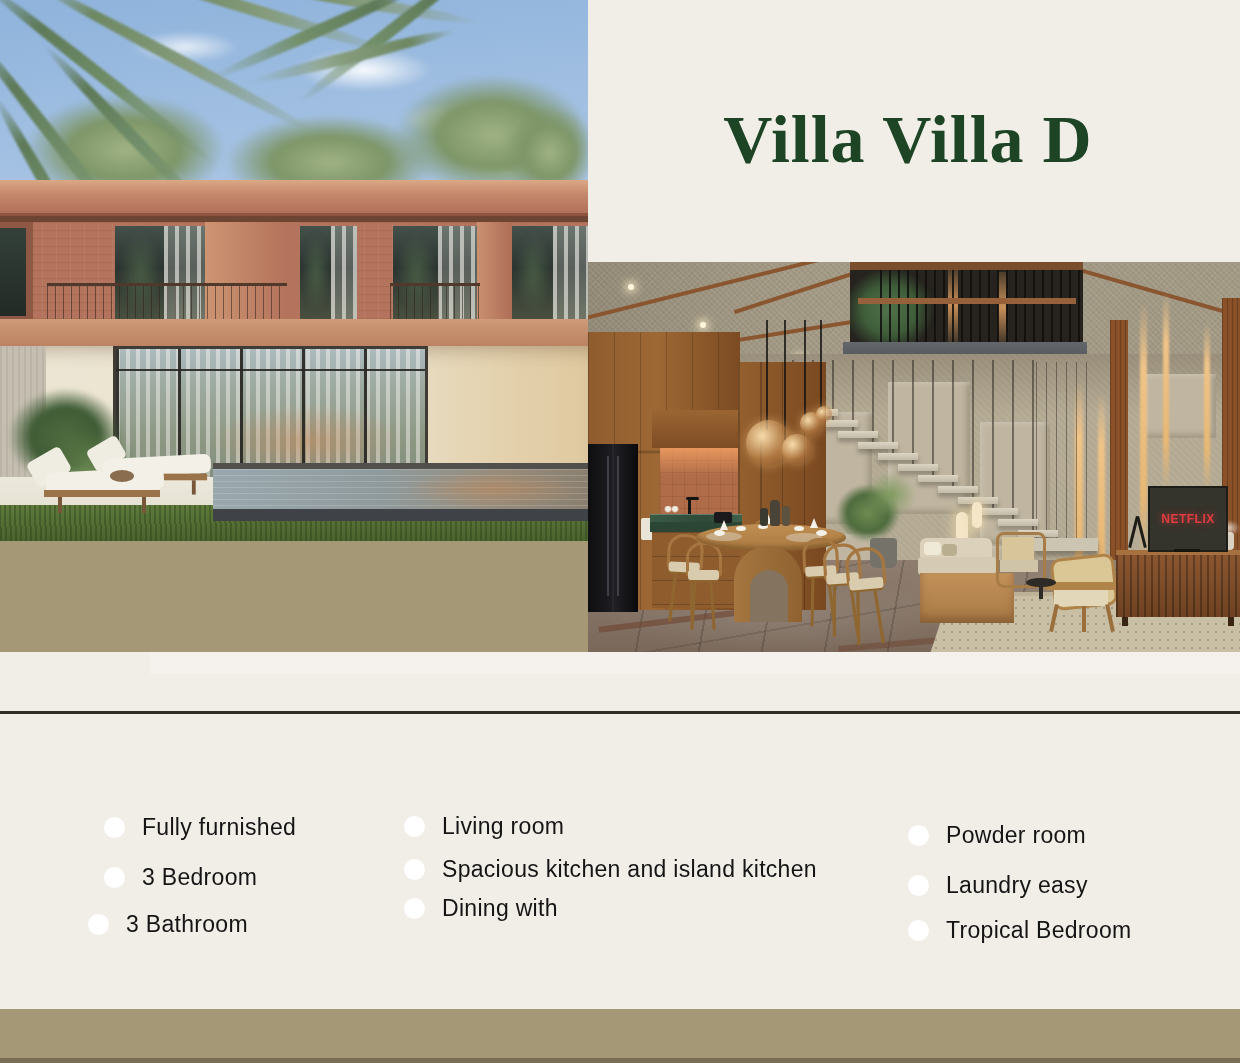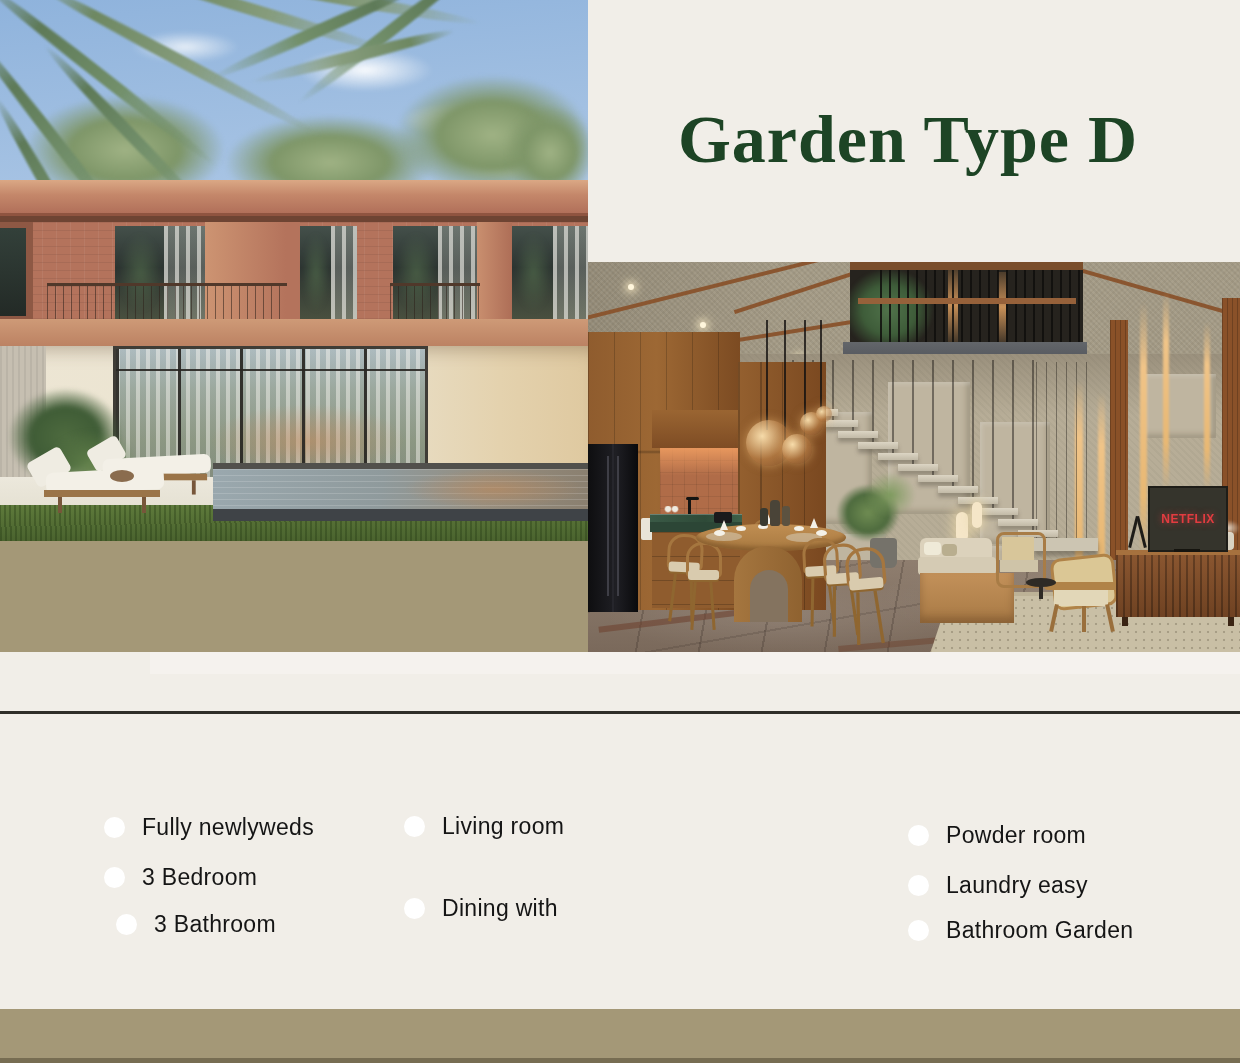--- a/index.html
+++ b/index.html
@@ -138,21 +138,21 @@
       <i style="left:28px;top:42px;width:116px;height:7px;background:#9A7448"></i>
       <i style="left:42px;top:49px;width:4px;height:16px;background:#77563A"></i>
       <i style="left:126px;top:49px;width:4px;height:16px;background:#77563A"></i>
     </div>
     <i style="position:absolute;left:110px;top:470px;width:24px;height:12px;background:#8A6C4E;border-radius:50%"></i>
   </div>
 
   <div class="ab" style="left:0;top:541px;width:588px;height:111px;background:#A49877"></div>
 
   <div class="ab titlewrap">
-    <h1>Garden Type D</h1>
+    <h1>Villa Villa D</h1>
   </div>
 
   <div class="ab interior">
     <i style="left:0;top:0;width:652px;height:112px;background-color:#A49B86;background-image:repeating-linear-gradient(45deg,rgba(0,0,0,.05) 0 2px,rgba(0,0,0,0) 2px 4px),repeating-linear-gradient(-45deg,rgba(255,255,255,.05) 0 2px,rgba(0,0,0,0) 2px 4px),linear-gradient(90deg,rgba(60,50,40,.15),rgba(0,0,0,0) 30%)"></i>
     <i class="batten" style="left:-40px;top:26px;width:300px;transform:rotate(-14deg)"></i>
     <i class="batten" style="left:-20px;top:76px;width:340px;transform:rotate(-9deg)"></i>
     <i class="batten" style="left:140px;top:8px;width:260px;transform:rotate(-18deg)"></i>
     <i class="batten" style="left:240px;top:102px;width:420px;transform:rotate(-3deg)"></i>
     <i class="batten" style="left:490px;top:40px;width:240px;transform:rotate(16deg)"></i>
     <i class="spot" style="left:40px;top:22px"></i>
@@ -350,50 +350,54 @@
       </div>
   </div>
 
   <div class="ab" style="left:150px;top:652px;width:1090px;height:22px;background:rgba(255,255,255,.28)"></div>
 
   <div class="ab" style="left:0;top:711px;width:1240px;height:3px;background:#2F2E29"></div>
 
 
   <div class="ab fitem" style="left:104px;top:815px">
       <span class="bullet"></span>
-      <span class="flabel">Fully newlyweds</span>
+      <span class="flabel">Fully furnished</span>
     </div>
   <div class="ab fitem" style="left:104px;top:865px">
       <span class="bullet"></span>
       <span class="flabel">3 Bedroom</span>
     </div>
-  <div class="ab fitem" style="left:116px;top:912px">
+  <div class="ab fitem" style="left:88px;top:912px">
       <span class="bullet"></span>
       <span class="flabel">3 Bathroom</span>
     </div>
 
   <div class="ab fitem" style="left:404px;top:814px">
       <span class="bullet"></span>
       <span class="flabel">Living room</span>
     </div>
+  <div class="ab fitem" style="left:404px;top:857px">
+      <span class="bullet"></span>
+      <span class="flabel">Spacious kitchen and island kitchen</span>
+    </div>
   <div class="ab fitem" style="left:404px;top:896px">
       <span class="bullet"></span>
       <span class="flabel">Dining with</span>
     </div>
 
   <div class="ab fitem" style="left:908px;top:823px">
       <span class="bullet"></span>
       <span class="flabel">Powder room</span>
     </div>
   <div class="ab fitem" style="left:908px;top:873px">
       <span class="bullet"></span>
       <span class="flabel">Laundry easy</span>
     </div>
   <div class="ab fitem" style="left:908px;top:918px">
       <span class="bullet"></span>
-      <span class="flabel">Bathroom Garden</span>
+      <span class="flabel">Tropical Bedroom</span>
     </div>
 
   <div class="ab" style="left:0;top:1009px;width:1240px;height:54px;background:#A49877">
     <div style="position:absolute;left:0;bottom:0;width:1240px;height:5px;background:#776D52"></div>
   </div>
 
 </div>
 
 </body></html>

